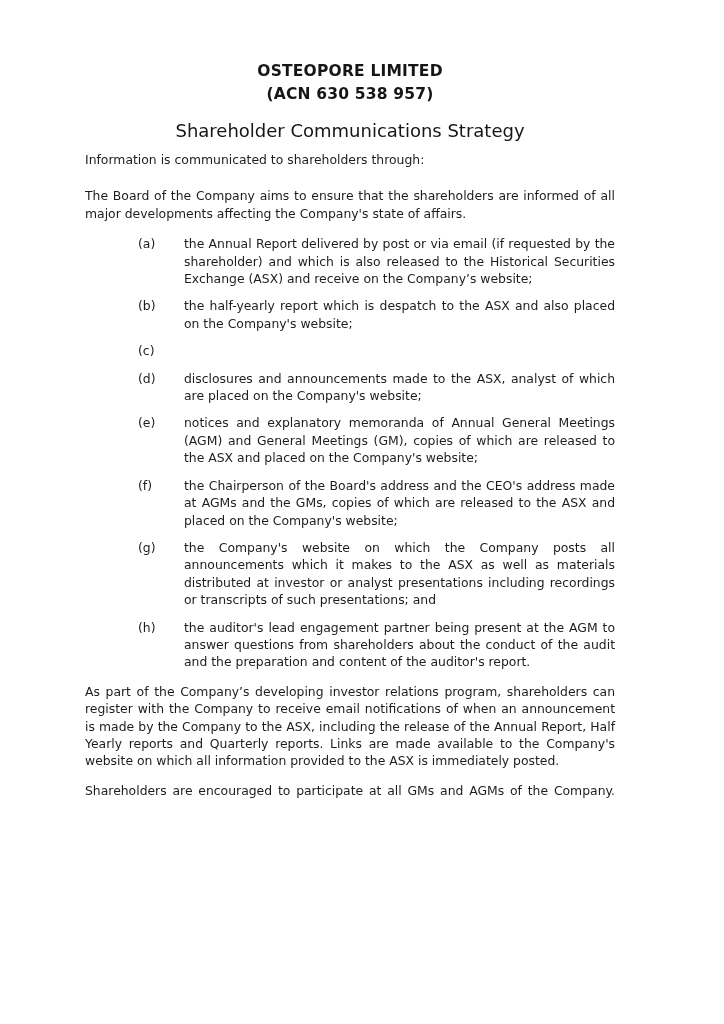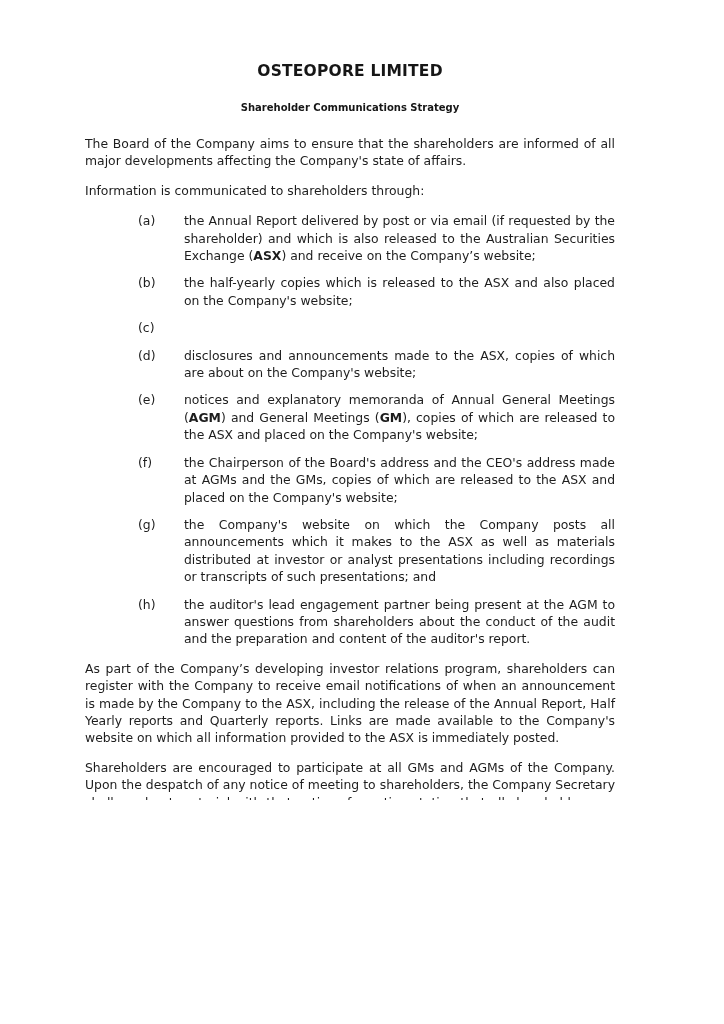--- a/index.html
+++ b/index.html
@@ -23,22 +23,22 @@
     text-align: center;
     font-size: 15.5px;
     line-height: 23px;
     font-weight: bold;
     letter-spacing: 0.2px;
     color: #161616;
   }
   .doc-subtitle {
     margin-top: 17px;
     text-align: center;
-    font-weight: bold;
-    font-size: 10px;
+    font-weight: normal;
+    font-size: 18px;
     line-height: 16px;
     color: #161616;
   }
   .para {
     margin: 12px 0 0 0;
     font-size: 12.4px;
     line-height: 17.4px;
     text-align: justify;
   }
   .para.first-body {
@@ -60,62 +60,63 @@
     font-size: 12.4px;
     line-height: 17.4px;
   }
   .item .txt {
     flex: 1;
     font-size: 12.4px;
     line-height: 17.4px;
     text-align: justify;
   }
   .item .txt b {
-    font-weight: bold;
+    font-weight: normal;
   }
   .page-footer {
     position: absolute;
     top: 961px;
     right: 52px;
     font-size: 10px;
     line-height: 12px;
     font-weight: bold;
     color: #2b2b2b;
   }
 </style>
 </head>
 <body>
 
 <div class="page">
 
   <h1 class="doc-title">
     <span>OSTEOPORE LIMITED</span><br>
+    <span>(ACN 630 538 957)</span>
   </h1>
 
   <div class="doc-subtitle">Shareholder Communications Strategy</div>
 
+  <p class="para">Information is communicated to shareholders through:</p>
+
   <p class="para first-body">The Board of the Company aims to ensure that the shareholders are informed of all major developments affecting the Company's state of affairs.</p>
-
-  <p class="para">Information is communicated to shareholders through:</p>
 
   <div class="channel-list">
       <div class="item">
         <span class="lbl">(a)</span>
-        <span class="txt"><span>the Annual Report delivered by post or via email (if requested by the shareholder) and which is also released to the Australian Securities Exchange (</span><b>ASX</b><span>) and receive on the Company’s website;</span></span>
+        <span class="txt"><span>the Annual Report delivered by post or via email (if requested by the shareholder) and which is also released to the Historical Securities Exchange (</span><b>ASX</b><span>) and receive on the Company’s website;</span></span>
       </div>
       <div class="item">
         <span class="lbl">(b)</span>
-        <span class="txt"><span>the half-yearly copies which is released to the ASX and also placed on the Company's website;</span></span>
+        <span class="txt"><span>the half-yearly report which is despatch to the ASX and also placed on the Company's website;</span></span>
       </div>
       <div class="item">
         <span class="lbl">(c)</span>
       </div>
       <div class="item">
         <span class="lbl">(d)</span>
-        <span class="txt"><span>disclosures and announcements made to the ASX, copies of which are about on the Company's website;</span></span>
+        <span class="txt"><span>disclosures and announcements made to the ASX, analyst of which are placed on the Company's website;</span></span>
       </div>
       <div class="item">
         <span class="lbl">(e)</span>
         <span class="txt"><span>notices and explanatory memoranda of Annual General Meetings (</span><b>AGM</b><span>) and General Meetings (</span><b>GM</b><span>), copies of which are released to the ASX and placed on the Company's website;</span></span>
       </div>
       <div class="item">
         <span class="lbl">(f)</span>
         <span class="txt"><span>the Chairperson of the Board's address and the CEO's address made at AGMs and the GMs, copies of which are released to the ASX and placed on the Company's website;</span></span>
       </div>
       <div class="item">

